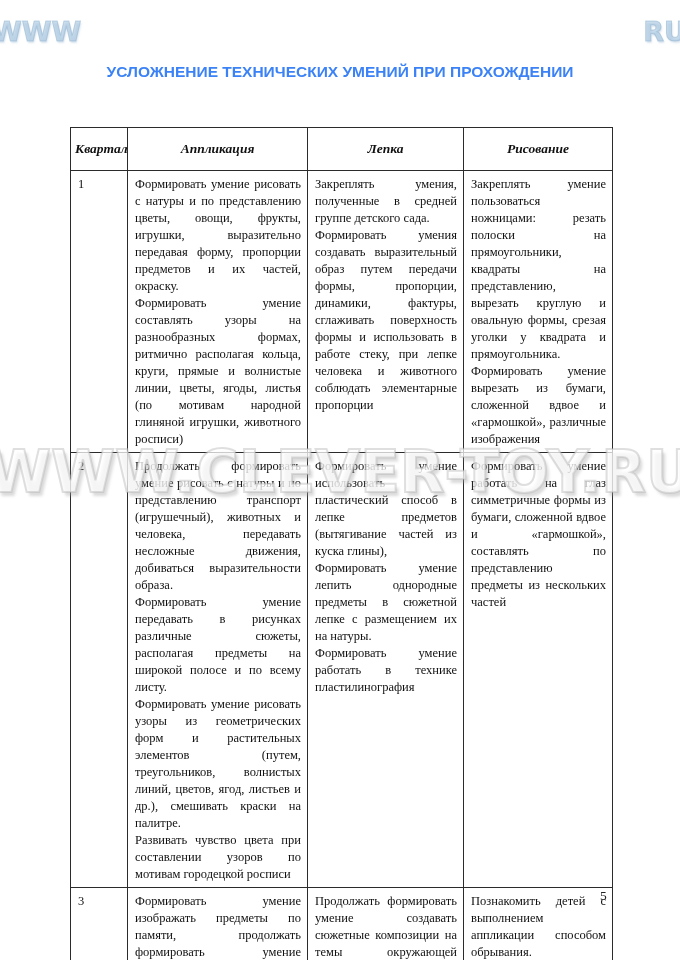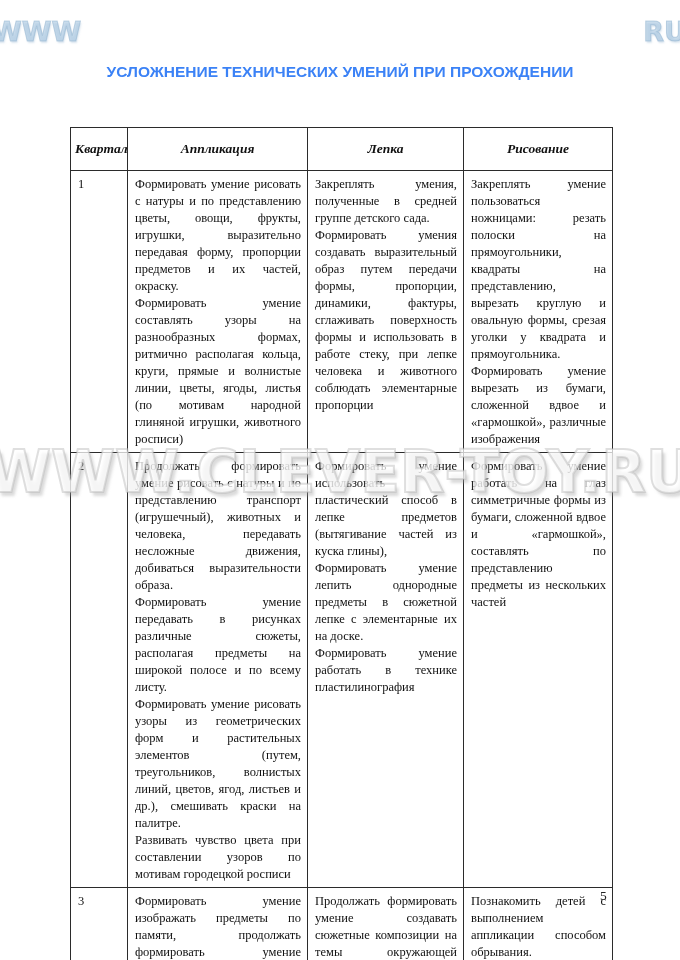--- a/index.html
+++ b/index.html
@@ -145,21 +145,21 @@
       <tr class="row-2">
         <td class="quarter-cell">2</td>
         <td>
           <p>Продолжать формировать умение рисовать с натуры и по представлению транспорт (игрушечный), животных и человека, передавать несложные движения, добиваться выразительности образа.</p>
           <p>Формировать умение передавать в рисунках различные сюжеты, располагая предметы на широкой полосе и по всему листу.</p>
           <p>Формировать умение рисовать узоры из геометрических форм и растительных элементов (путем, треугольников, волнистых линий, цветов, ягод, листьев и др.), смешивать краски на палитре.</p>
           <p>Развивать чувство цвета при составлении узоров по мотивам городецкой росписи</p>
         </td>
         <td>
           <p>Формировать умение использовать пластический способ в лепке предметов (вытягивание частей из куска глины),</p>
-          <p>Формировать умение лепить однородные предметы в сюжетной лепке с элементарные их на доске.</p>
+          <p>Формировать умение лепить однородные предметы в сюжетной лепке с размещением их на натуры.</p>
           <p>Формировать умение работать в технике пластилинография</p>
         </td>
         <td>
           <p>Формировать умение работать на глаз симметричные формы из бумаги, сложенной вдвое и «гармошкой», составлять по представлению предметы из нескольких частей</p>
         </td>
       </tr>
       <tr class="row-3">
         <td class="quarter-cell">3</td>
         <td>
           <p>Формировать умение изображать предметы по памяти, продолжать формировать умение изображать предметы с натуры и по представлению.</p>

